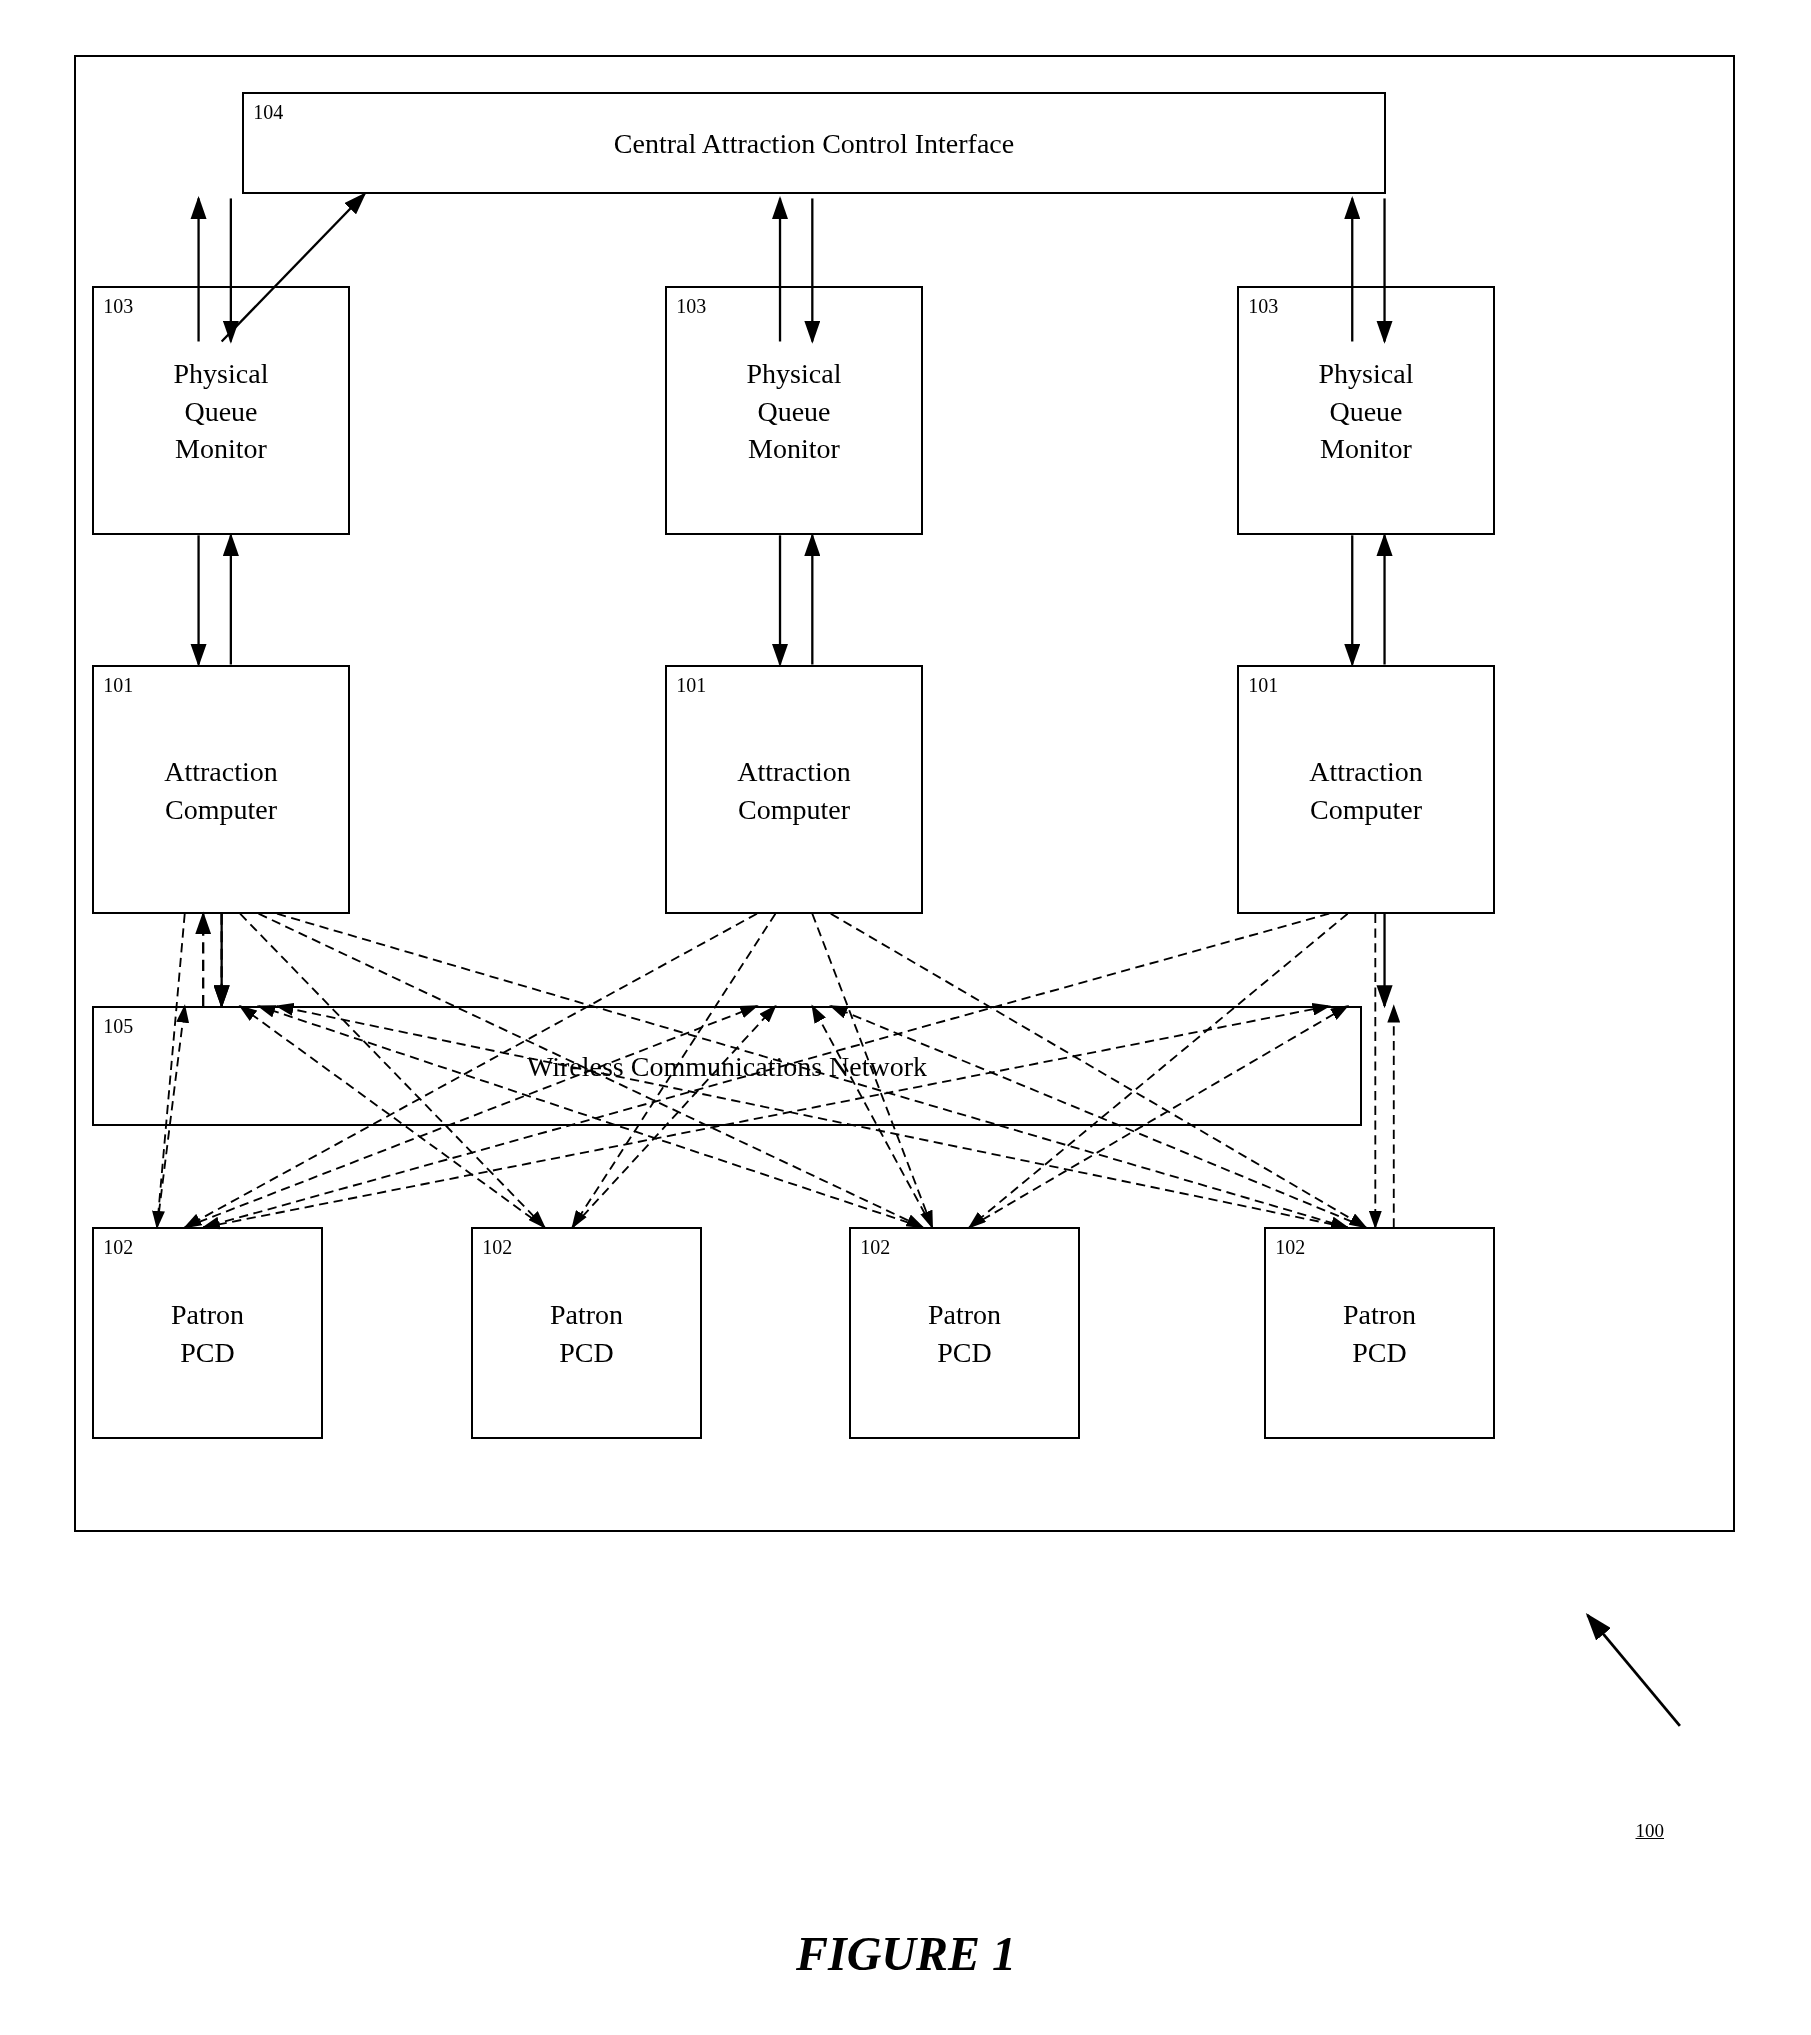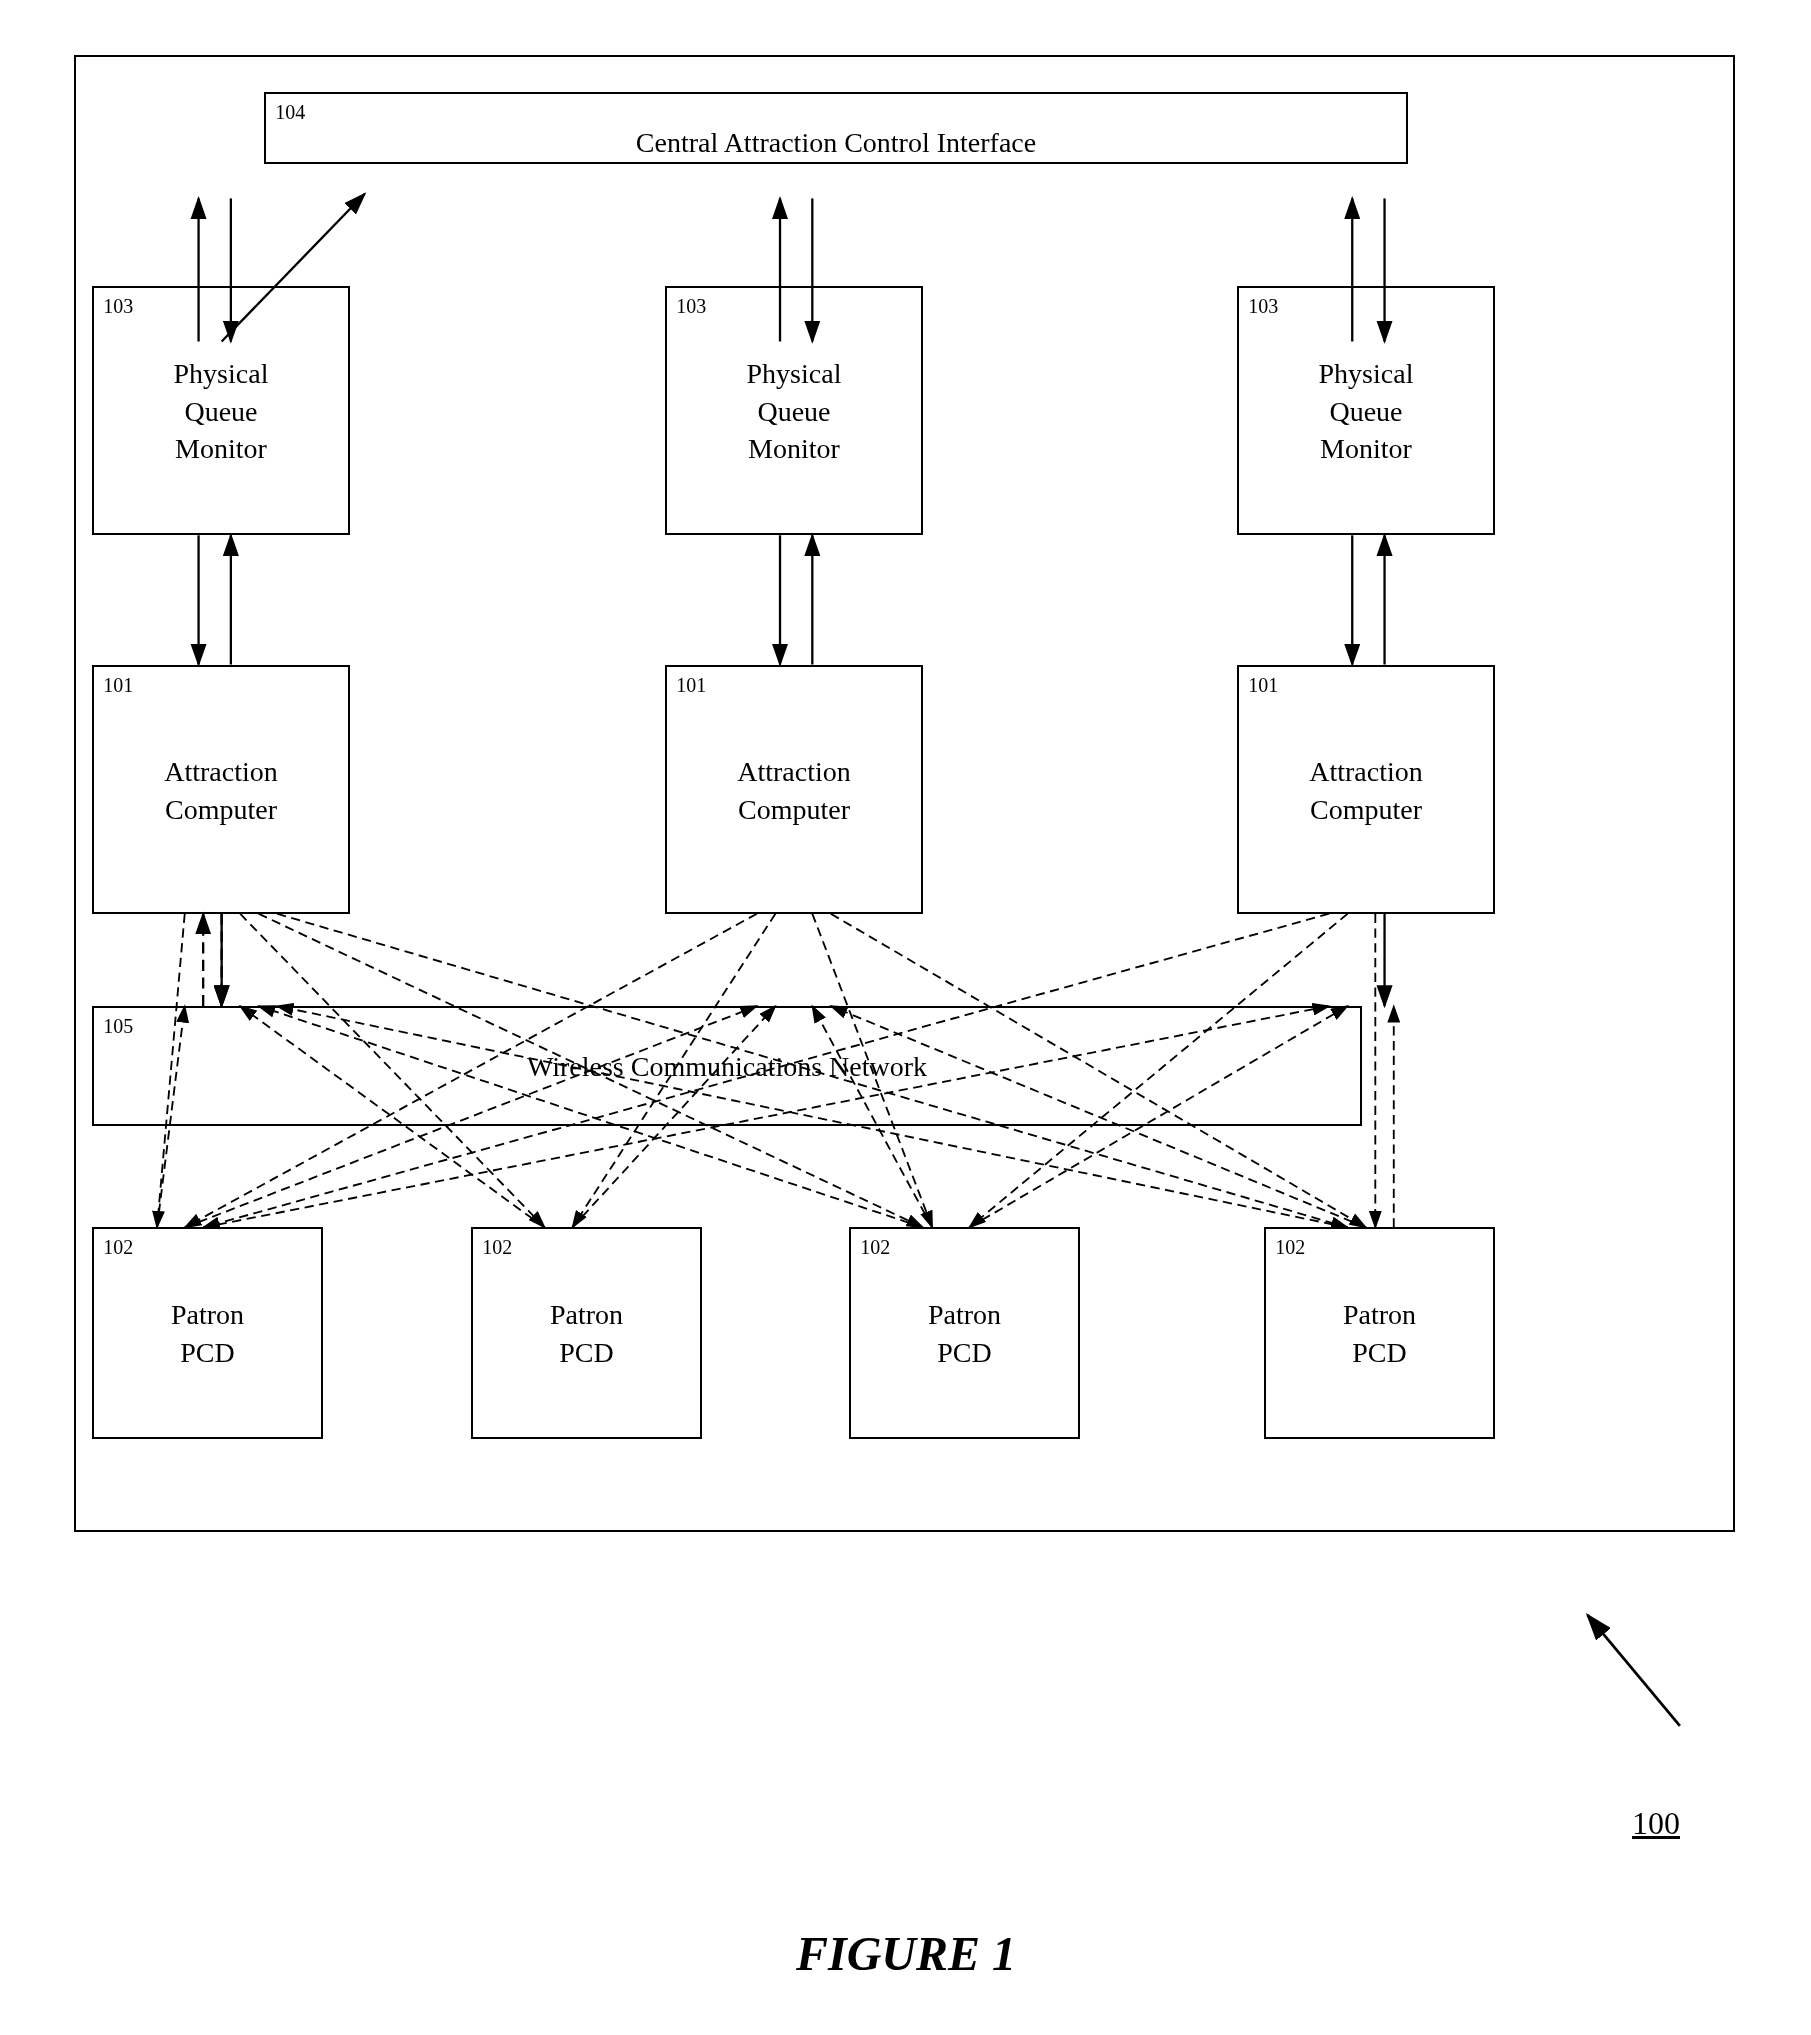--- a/index.html
+++ b/index.html
@@ -54,24 +54,23 @@
 
     .box .label {
       font-size: 28px;
       line-height: 1.35;
       margin-top: 2px;
     }
 
     
     .box-central {
       top: 92px;
-      left: 264px;
+      left: 242px;
       width: 1144px;
-      height: 72px;
-      justify-content: flex-end;
+      height: 102px;
     }
 
     
     .box-pqm-1 { top: 286px; left: 92px; width: 258px; height: 249px; }
     .box-pqm-2 { top: 286px; left: 665px; width: 258px; height: 249px; }
     .box-pqm-3 { top: 286px; left: 1237px; width: 258px; height: 249px; }
 
     
     .box-ac-1 { top: 665px; left: 92px; width: 258px; height: 249px; }
     .box-ac-2 { top: 665px; left: 665px; width: 258px; height: 249px; }
@@ -99,22 +98,22 @@
       transform: translateX(-50%);
       font-size: 48px;
       font-weight: bold;
       font-style: italic;
     }
 
     
     .ref-100 {
       position: absolute;
       bottom: 194px;
-      right: 132px;
-      font-size: 32px;
+      right: 148px;
+      font-size: 19px;
       text-decoration: underline;
     }
 
     
     .arrows-svg {
       position: absolute;
       top: 0;
       left: 0;
       width: 1812px;
       height: 2036px;

